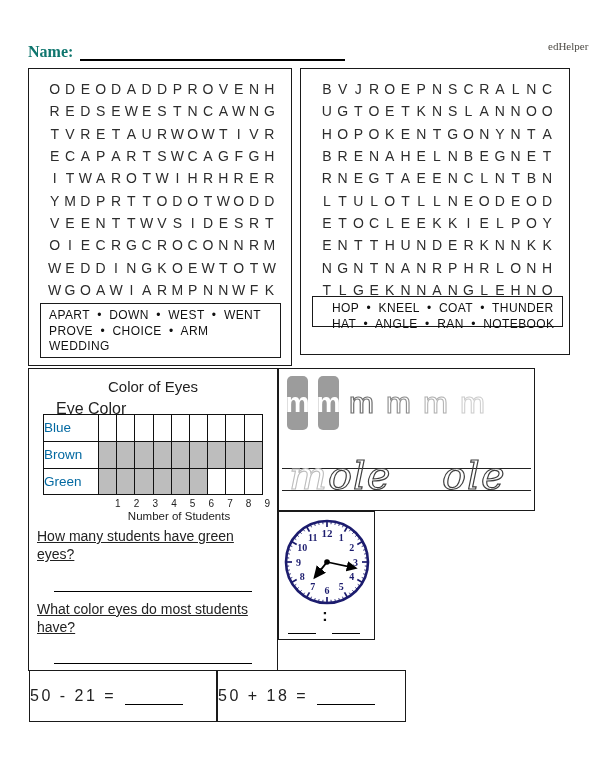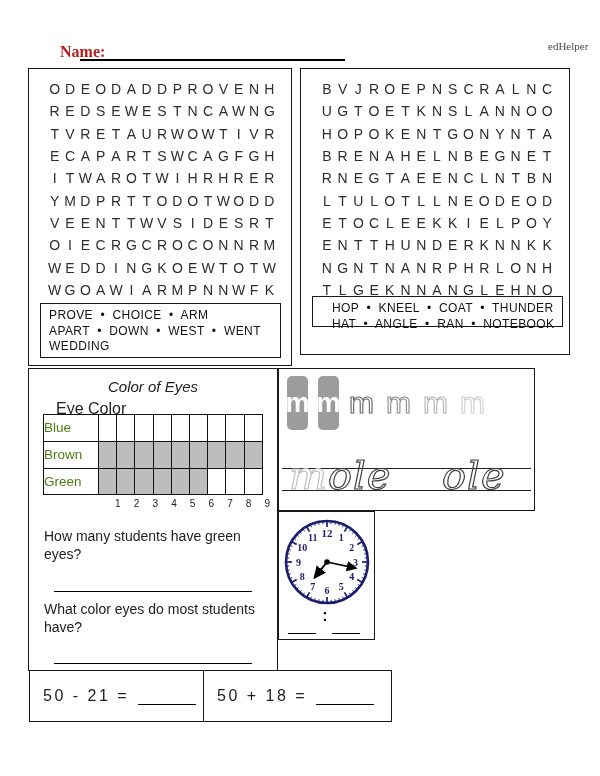--- a/index.html
+++ b/index.html
@@ -4,43 +4,43 @@
 <style>
   html,body{margin:0;padding:0;background:#fff;}
   #page{position:relative;width:600px;height:776px;background:#fff;overflow:hidden;
         font-family:"Liberation Sans",sans-serif;color:#1a1a1a;}
   .panel{position:absolute;border:1.5px solid #1a1a1a;background:#fff;box-sizing:border-box;}
 
   
   #brand{position:absolute;left:548px;top:40px;font-family:"Liberation Serif",serif;
          font-size:11px;color:#4d4a44;}
   #name-label{position:absolute;left:28px;top:43px;font-family:"Liberation Serif",serif;
-              font-weight:bold;font-size:16px;color:#b91c1c;margin-left:32px;}
+              font-weight:bold;font-size:16px;color:#0f766e;}
   #name-line{position:absolute;left:80px;top:59px;width:265px;border-bottom:2px solid #000;height:0;}
 
   
   .ws-grid{position:absolute;left:18px;right:14px;top:9px;}
   .ws-row{display:grid;grid-template-columns:repeat(15,1fr);height:22.3px;align-items:center;}
   .ws-cell{text-align:center;font-size:14px;color:#2d2d2d;letter-spacing:0;}
   .wordlist{position:absolute;border:1.5px solid #1a1a1a;box-sizing:border-box;
             padding:4px 8px;font-size:12px;color:#111;}
   .wl-line{white-space:pre;line-height:15.5px;letter-spacing:.4px;}
 
   
-  #chart-title{position:absolute;left:0;top:9px;width:100%;text-align:center;font-size:15px;color:#222;font-style:italic;}
+  #chart-title{position:absolute;left:0;top:9px;width:100%;text-align:center;font-size:15px;color:#222;}
   #chart-ylabel{position:absolute;left:27px;top:31px;font-size:16px;color:#222;}
   #chart-table{position:absolute;left:14px;top:45px;border-collapse:collapse;}
   #chart-table td{border:1.5px solid #111;height:25.8px;padding:0;}
-  td.cat-label{width:54px;font-size:13.5px;padding-left:6px;background:#fff;color:#4d7c0f;}
+  td.cat-label{width:54px;font-size:13.5px;padding-left:6px;background:#fff;color:#0369a1;}
   td.cell{width:17.2px;}
   td.cell.shaded{background:#bdbdbd;}
   #chart-ticks{position:absolute;left:70px;top:129px;width:168px;display:flex;}
   #chart-ticks span{flex:1;text-align:right;font-size:10px;color:#222;transform:translateX(3px);}
   #chart-xlabel{position:absolute;left:62px;top:141px;width:176px;text-align:center;font-size:11.5px;color:#222;}
-  .question{position:absolute;left:15px;width:212px;font-size:14px;line-height:1.3;color:#222;}
+  .question{position:absolute;left:8px;width:212px;font-size:14px;line-height:1.3;color:#222;text-decoration:underline;}
   .answer-line{position:absolute;left:25px;width:198px;border-bottom:1.5px solid #000;height:0;}
 
   
   #m-row{position:absolute;left:8px;top:7px;height:54px;display:flex;align-items:center;}
   .m-block{width:21px;height:54px;background:#9c9c9c;border-radius:5px;display:flex;
            align-items:center;justify-content:center;margin-right:10px;}
   .m-block span{color:#fff;font-size:27px;line-height:1;font-weight:bold;}
   .m-outline{font-size:30px;line-height:1;margin-right:12px;color:transparent;}
   .m-o0{-webkit-text-stroke:1.2px #6f6f6f;}
   .m-o1{-webkit-text-stroke:1.1px #8c8c8c;}
@@ -53,21 +53,21 @@
   .trace-rest{-webkit-text-stroke:1.2px #3f3f3f;}
   .trace-faded{-webkit-text-stroke:1.1px #bdbdbd;}
 
   
   #clock-svg{position:absolute;left:2px;top:4px;}
   #clock-colon{position:absolute;left:0;top:95px;width:92px;text-align:center;
                font-size:16px;font-weight:bold;color:#111;}
   .time-blank{position:absolute;top:121px;width:28px;border-bottom:1.4px solid #000;height:0;}
 
   
-  .math-box{display:flex;align-items:center;padding-left:13px;}
+  .math-box{display:flex;align-items:center;}
   .math-expr{font-size:16px;letter-spacing:2.5px;color:#222;}
   .math-blank{display:inline-block;width:58px;border-bottom:1.5px solid #000;height:16px;margin-left:9px;}
 </style>
 </head>
 <body>
 
 <div id="page">
 
   <div id="brand">edHelper</div>
   <div id="name-label">Name:</div>
@@ -240,22 +240,22 @@
           <span class="ws-cell">M</span>
           <span class="ws-cell">P</span>
           <span class="ws-cell">N</span>
           <span class="ws-cell">N</span>
           <span class="ws-cell">W</span>
           <span class="ws-cell">F</span>
           <span class="ws-cell">K</span>
         </div>
       </div>
     <div class="wordlist" style="left:11px;top:234px;width:241px;height:55px;">
+        <div class="wl-line">APART  •  DOWN  •  WEST  •  WENT</div>
         <div class="wl-line">PROVE  •  CHOICE  •  ARM</div>
-        <div class="wl-line">APART  •  DOWN  •  WEST  •  WENT</div>
         <div class="wl-line">WEDDING</div>
       </div>
   </div>
 
   <div class="panel" style="left:300px;top:68px;width:270px;height:287px;">
     <div class="ws-grid">
         <div class="ws-row">
           <span class="ws-cell">B</span>
           <span class="ws-cell">V</span>
           <span class="ws-cell">J</span>
@@ -479,20 +479,21 @@
         <span>1</span>
         <span>2</span>
         <span>3</span>
         <span>4</span>
         <span>5</span>
         <span>6</span>
         <span>7</span>
         <span>8</span>
         <span>9</span>
       </div>
+    <div id="chart-xlabel">Number of Students</div>
     <div class="question" style="top:158px;">How many students have green eyes?</div>
     <div class="answer-line" style="top:222px;"></div>
     <div class="question" style="top:231px;">What color eyes do most students have?</div>
     <div class="answer-line" style="top:294px;"></div>
   </div>
 
   <div class="panel" style="left:278px;top:368px;width:257px;height:143px;">
     <div id="m-row">
         <div class="m-block">
           <span>m</span>
@@ -607,18 +608,18 @@
     </svg>
     <div id="clock-colon">:</div>
     <div class="time-blank" style="left:9px;"></div>
     <div class="time-blank" style="left:53px;"></div>
   </div>
 
   <div class="panel math-box" style="left:29px;top:670px;width:188px;height:52px;">
     <span class="math-expr">50 - 21 =</span>
     <span class="math-blank"></span>
   </div>
-  <div class="panel math-box" style="left:203px;top:670px;width:189px;height:52px;">
+  <div class="panel math-box" style="left:217px;top:670px;width:189px;height:52px;">
     <span class="math-expr">50 + 18 =</span>
     <span class="math-blank"></span>
   </div>
 
 </div>
 
 </body></html>

